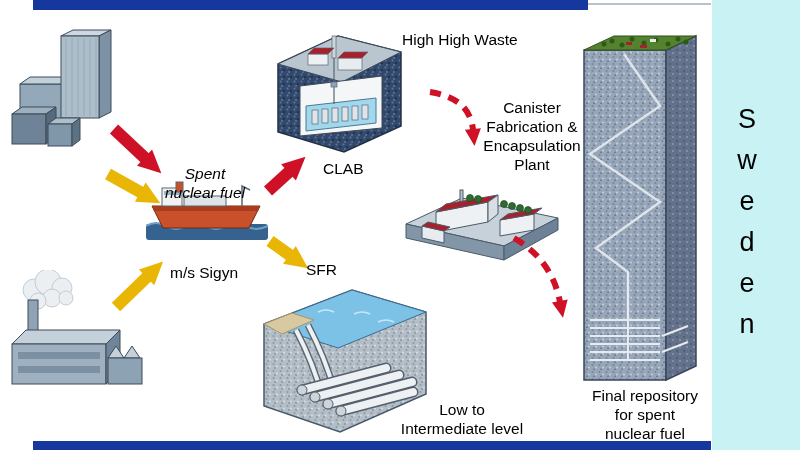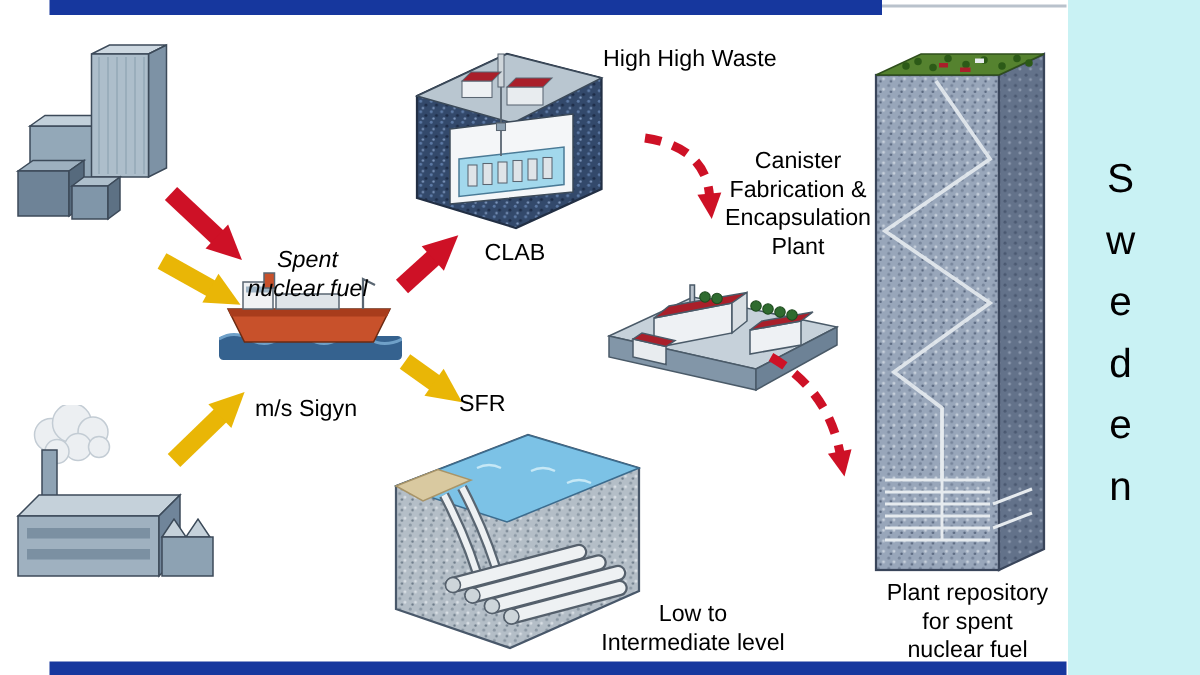--- a/index.html
+++ b/index.html
@@ -251,19 +251,19 @@
   <div class="lbl" style="left:170px; top:264px;">m/s Sigyn</div>
   <div class="lbl" style="left:323px; top:160px;">CLAB</div>
   <div class="lbl" style="left:402px; top:31px;">High High Waste</div>
   <div class="lbl" style="left:306px; top:261px;">SFR</div>
   <div class="lbl ctr" style="left:388px; top:401px; width:148px;">Low to
 Intermediate level</div>
   <div class="lbl ctr" style="left:466px; top:99px; width:132px;">Canister
 Fabrication &amp;
 Encapsulation
 Plant</div>
-  <div class="lbl ctr" style="left:578px; top:387px; width:134px;">Plant repository
+  <div class="lbl ctr" style="left:578px; top:387px; width:134px;">Final repository
 for spent
 nuclear fuel</div>
 
   <div class="sweden-label">Sweden</div>
 
 </div>
 
 </body></html>

